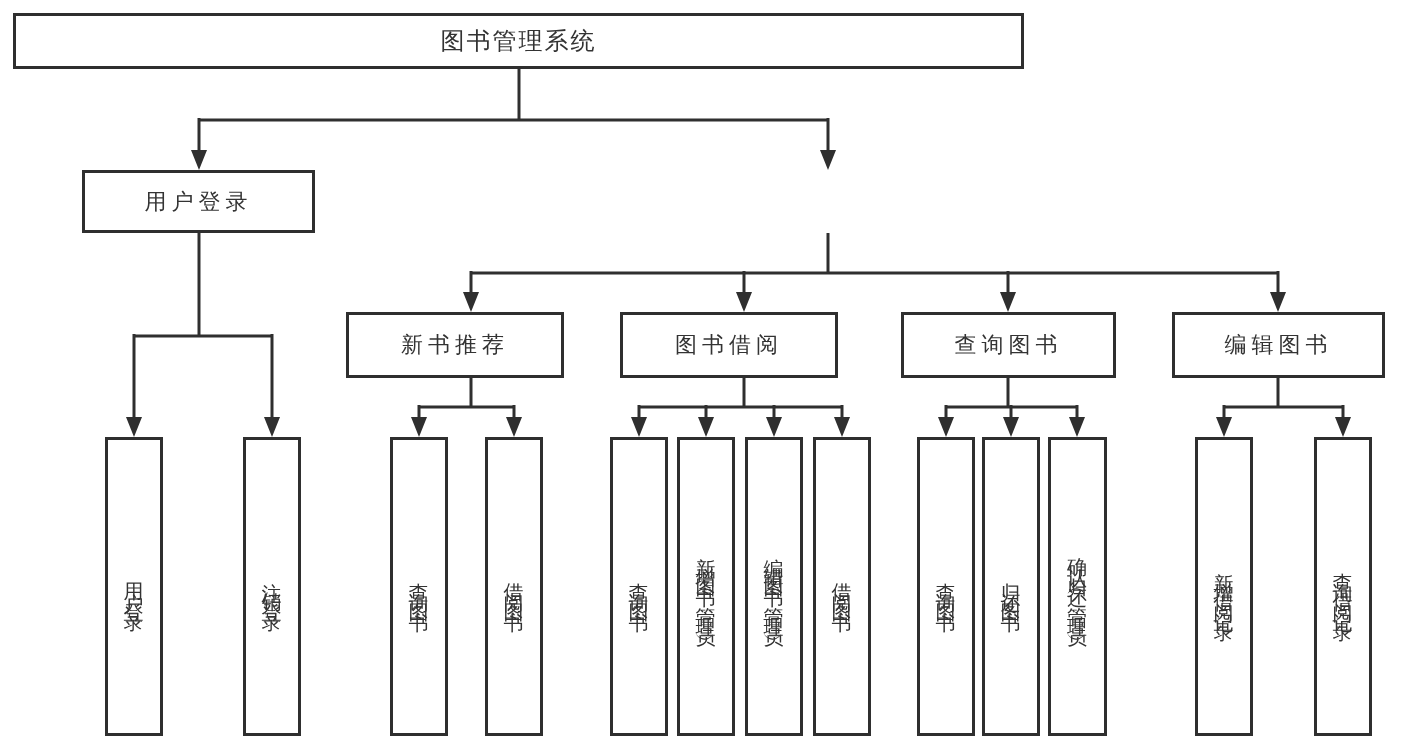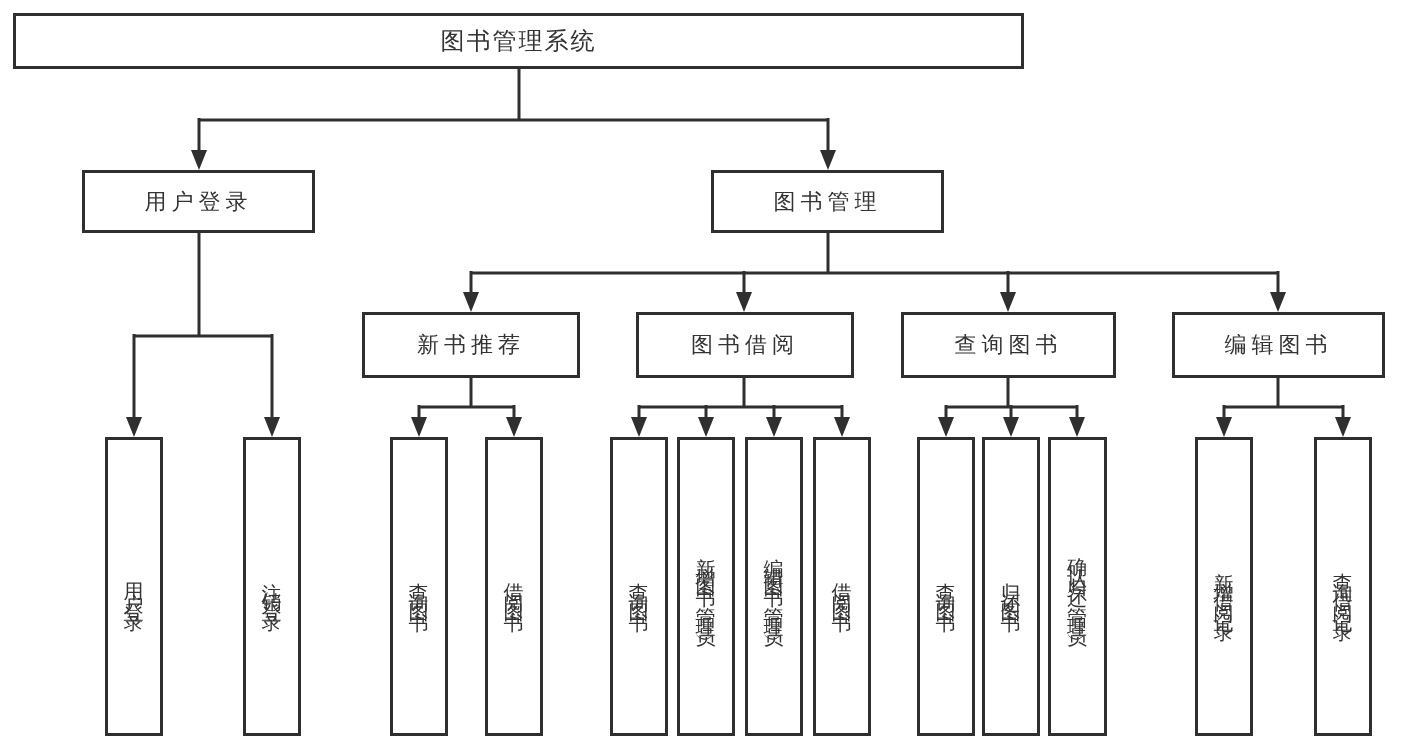--- a/index.html
+++ b/index.html
@@ -44,22 +44,22 @@
     font-size:20px;
     line-height:1;
     letter-spacing:10px;
     white-space:nowrap;
     color:var(--text);
   }
   
   .b-root   {left:13px;  top:13px;  width:1011px;height:56px;}
   .b-login  {left:82px;  top:170px; width:233px; height:63px;}
   .b-mgmt   {left:711px; top:170px; width:233px; height:63px;}
-  .b-rec    {left:362px; top:312px; width:218px; height:66px;}
-  .b-bor    {left:636px; top:312px; width:218px; height:66px;}
+  .b-rec    {left:346px; top:312px; width:218px; height:66px;}
+  .b-bor    {left:620px; top:312px; width:218px; height:66px;}
   .b-cur    {left:901px; top:312px; width:215px; height:66px;}
   .b-hist   {left:1172px;top:312px; width:213px; height:66px;}
   .leaf     {top:437px;  width:58px; height:299px;}
   .b-l1 {left:105px;}
   .b-l2 {left:243px;}
   .b-l3 {left:390px;}
   .b-l4 {left:485px;}
   .b-l5 {left:610px;}
   .b-l6 {left:677px;}
   .b-l7 {left:745px;}
@@ -151,23 +151,20 @@
     </g>
   </svg>
 
   <div class="node root-box b-root">
     <span class="h">图书管理系统</span>
   </div>
 
   <div class="node b-login">
     <span class="h">用户登录</span>
   </div>
-  <div class="node b-mgmt">
-    <span class="h">图书管理</span>
-  </div>
 
   <div class="node b-rec">
     <span class="h">新书推荐</span>
   </div>
   <div class="node b-bor">
     <span class="h">图书借阅</span>
   </div>
   <div class="node b-cur">
     <span class="h">查询图书</span>
   </div>

